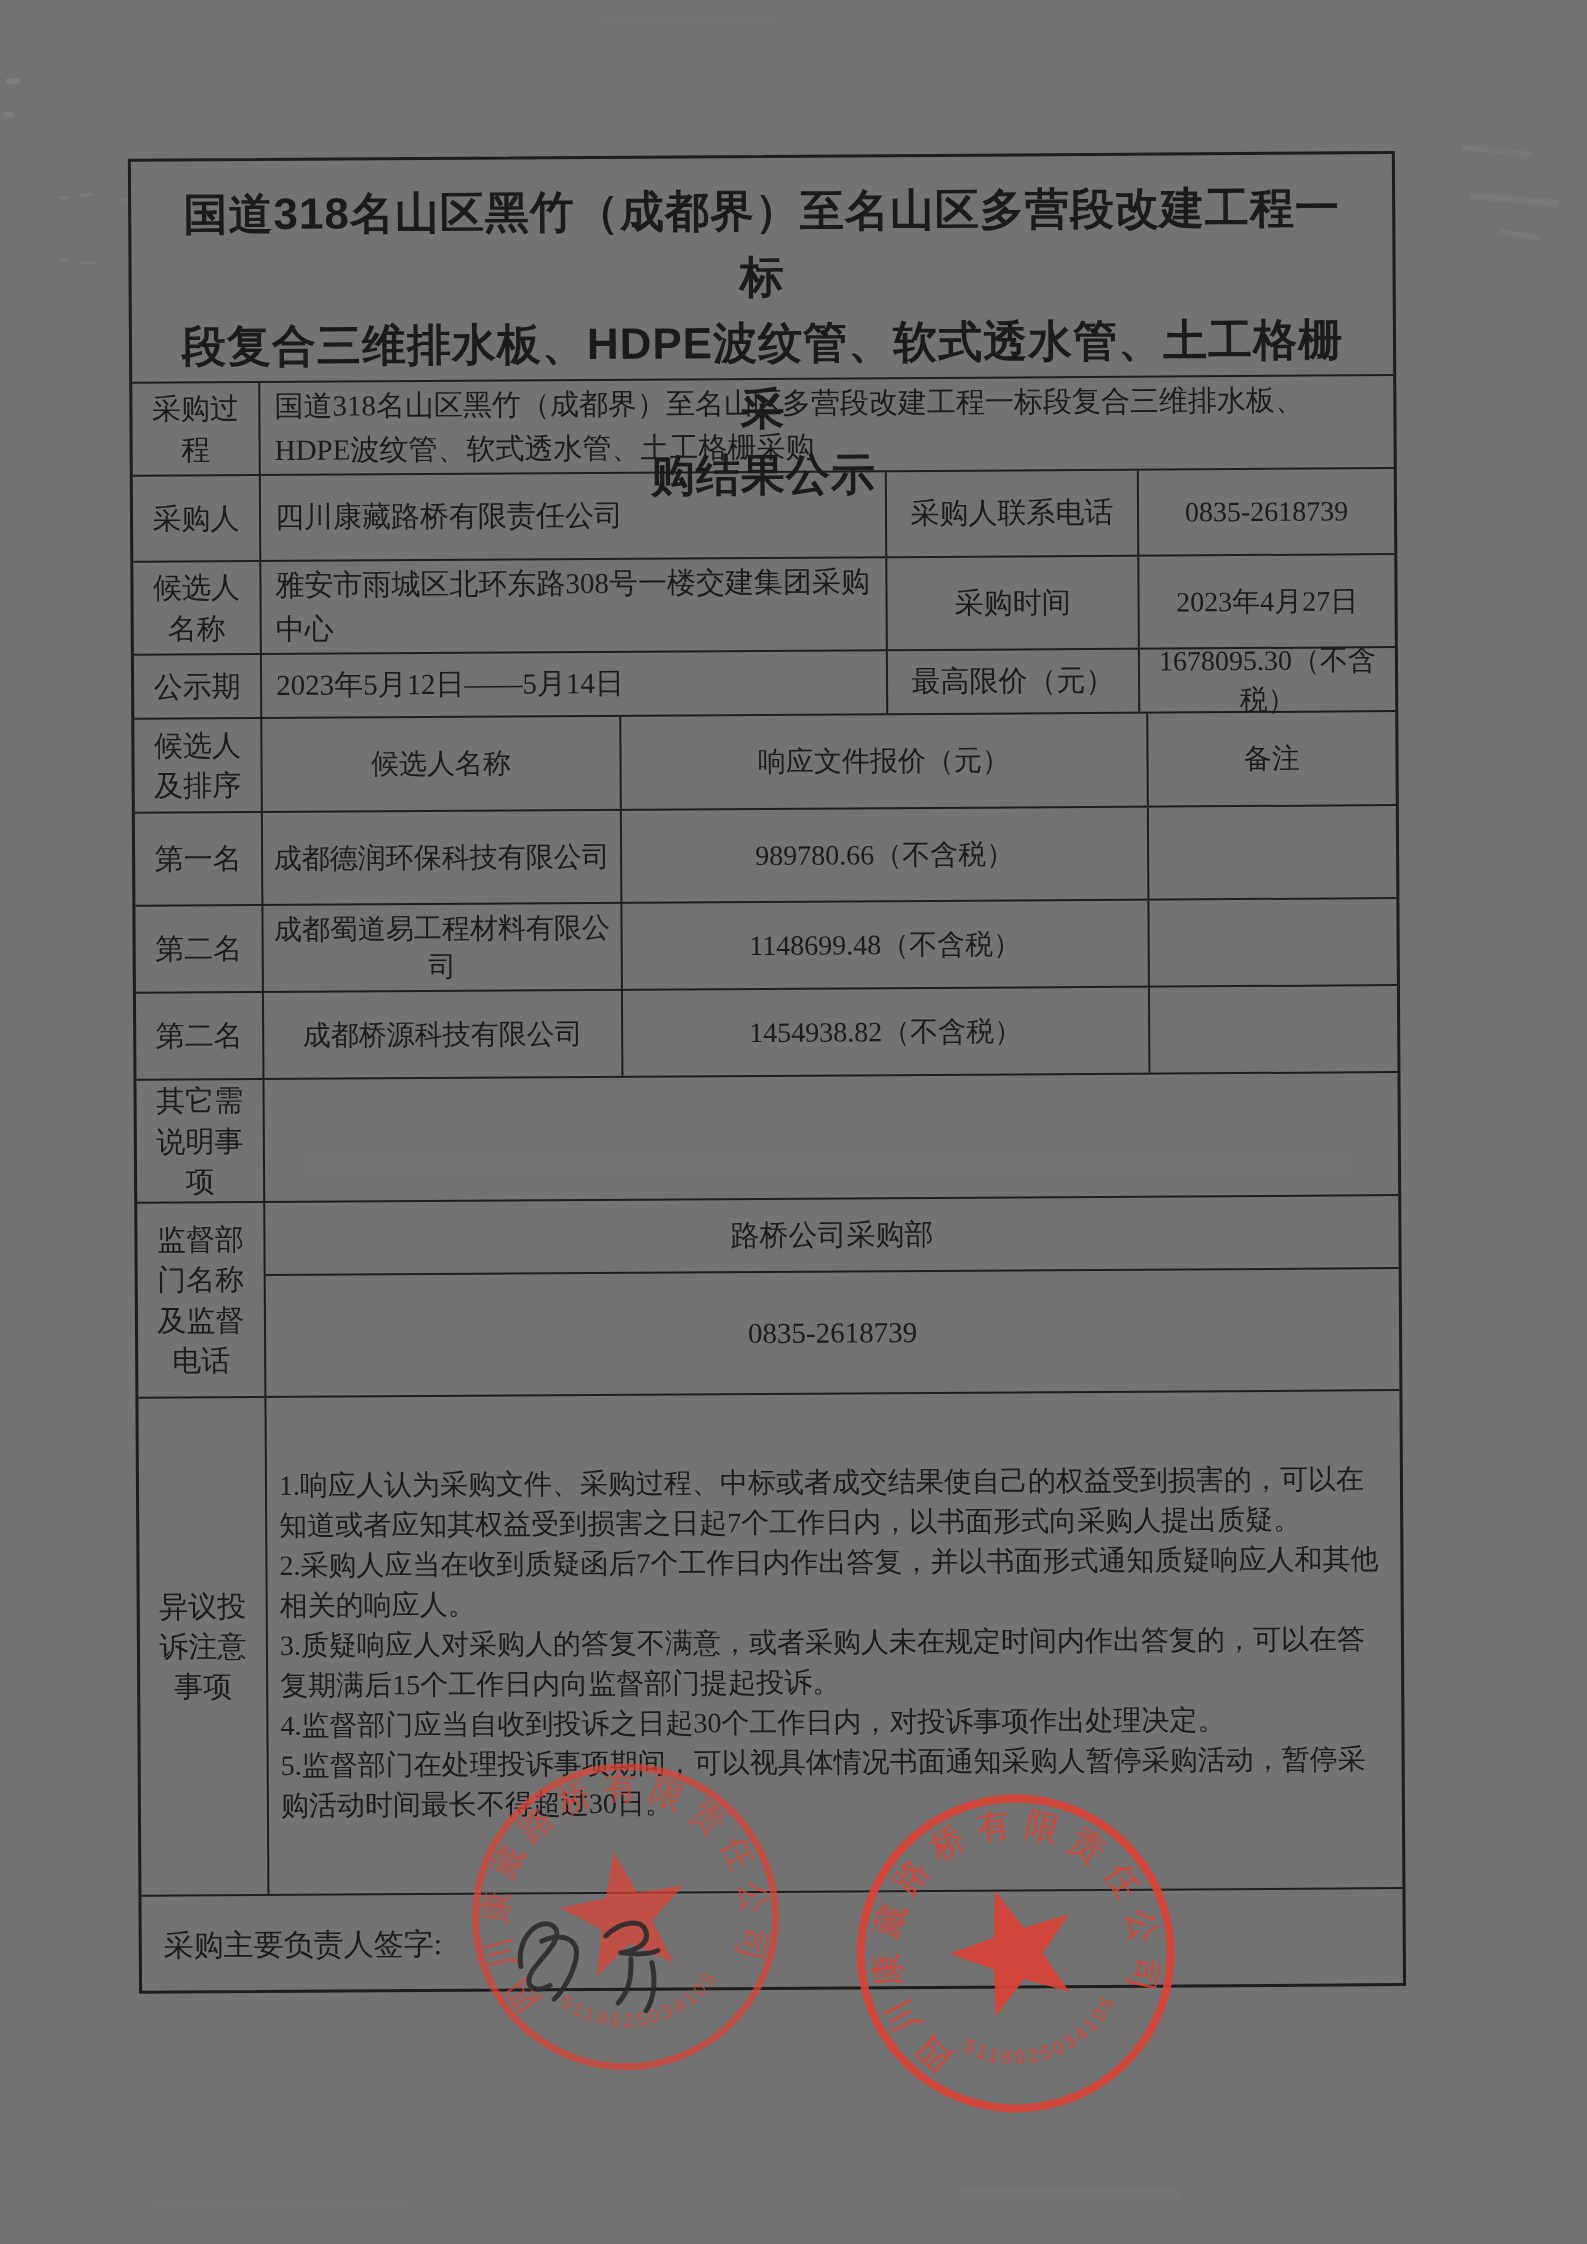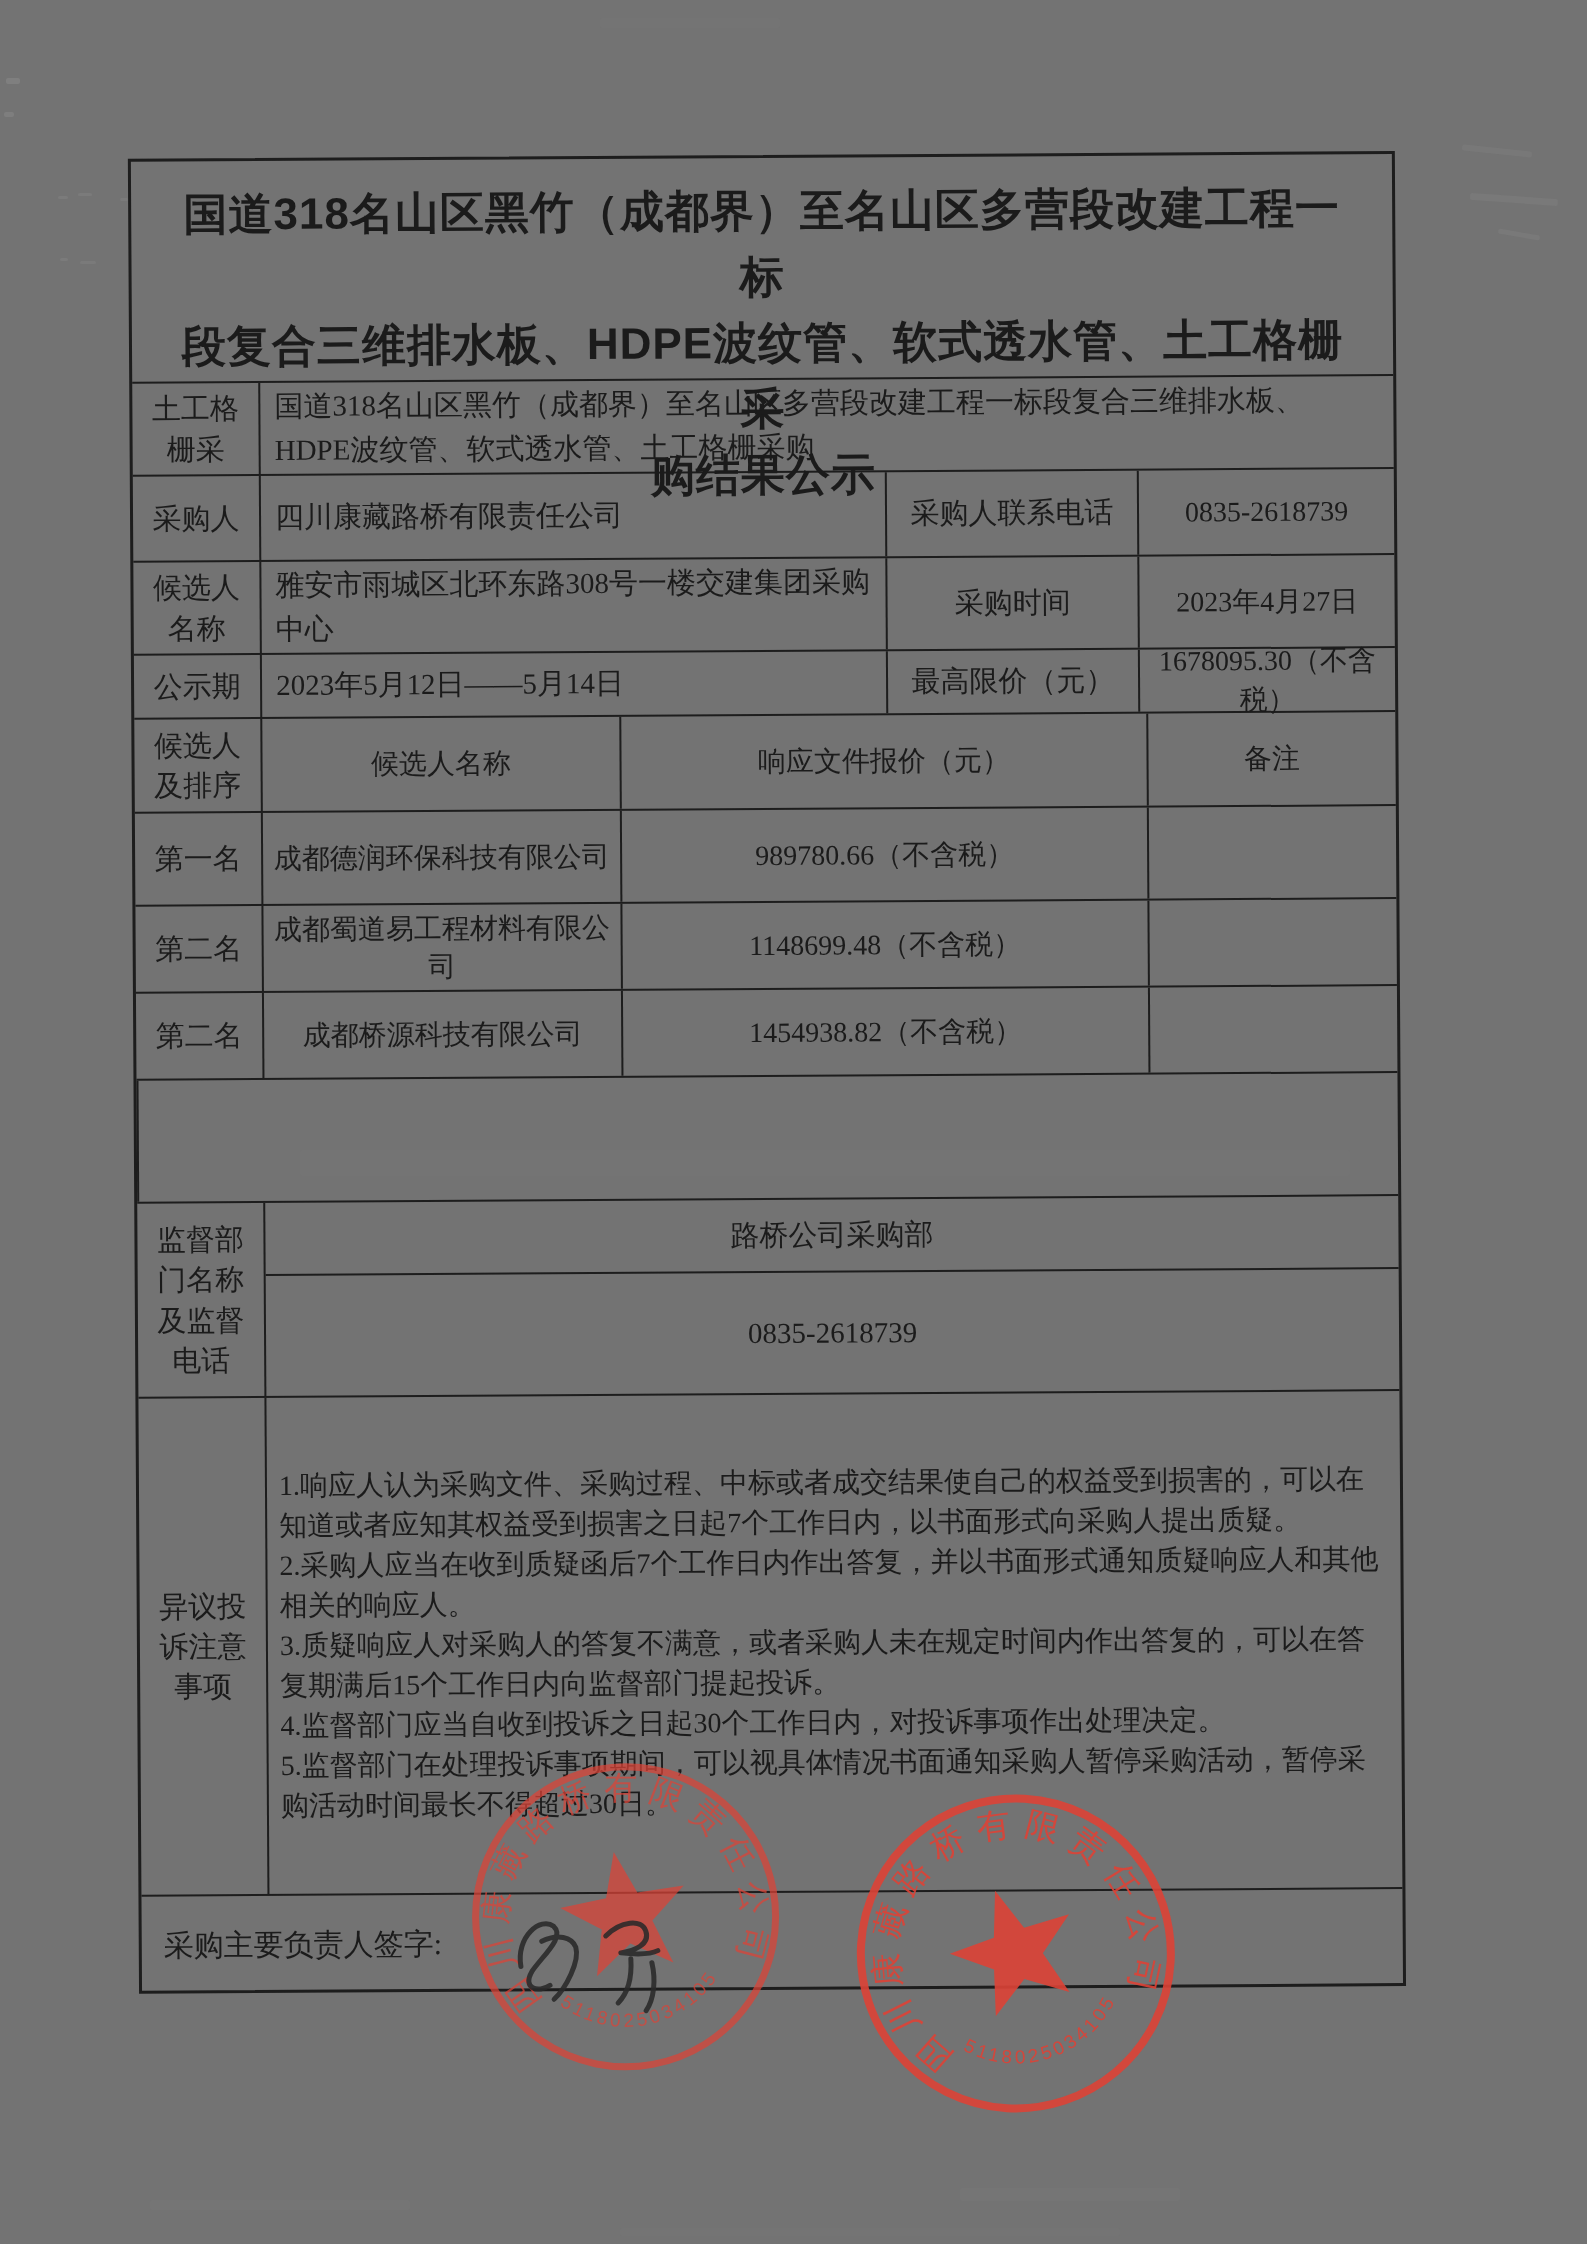--- a/index.html
+++ b/index.html
@@ -90,21 +90,21 @@
 
       <div class="row first h-title">
         <div class="title-cell">
           <div>国道318名山区黑竹（成都界）至名山区多营段改建工程一标</div>
           <div>段复合三维排水板、HDPE波纹管、软式透水管、土工格栅采</div>
           <div>购结果公示</div>
         </div>
       </div>
 
       <div class="row h-project">
-        <div class="cell cfirst label">土工格栅采</div>
+        <div class="cell cfirst label">采购过程</div>
         <div class="cell content">国道318名山区黑竹（成都界）至名山区多营段改建工程一标段复合三维排水板、HDPE波纹管、软式透水管、土工格栅采购</div>
       </div>
 
       <div class="row h-purchaser">
         <div class="cell cfirst label">采购人</div>
         <div class="cell content col-mid">四川康藏路桥有限责任公司</div>
         <div class="cell col-lab2 center">采购人联系电话</div>
         <div class="cell col-val2 center">0835-2618739</div>
       </div>
 
@@ -142,20 +142,21 @@
         <div class="cell col-remark center"></div>
       </div>
       <div class="row h-cand3">
         <div class="cell cfirst col-rank center">第二名</div>
         <div class="cell col-name center">成都桥源科技有限公司</div>
         <div class="cell col-quote center">1454938.82（不含税）</div>
         <div class="cell col-remark center"></div>
       </div>
 
       <div class="row h-other">
+        <div class="cell cfirst label">其它需说明事项</div>
         <div class="cell content"></div>
       </div>
 
       <div class="row h-superv">
         <div class="cell cfirst label">监督部门名称及监督电话</div>
         <div class="cell superv-stack" style="padding:0;align-items:stretch;">
           <div class="superv-a">路桥公司采购部</div>
           <div class="superv-b">0835-2618739</div>
         </div>
       </div>

